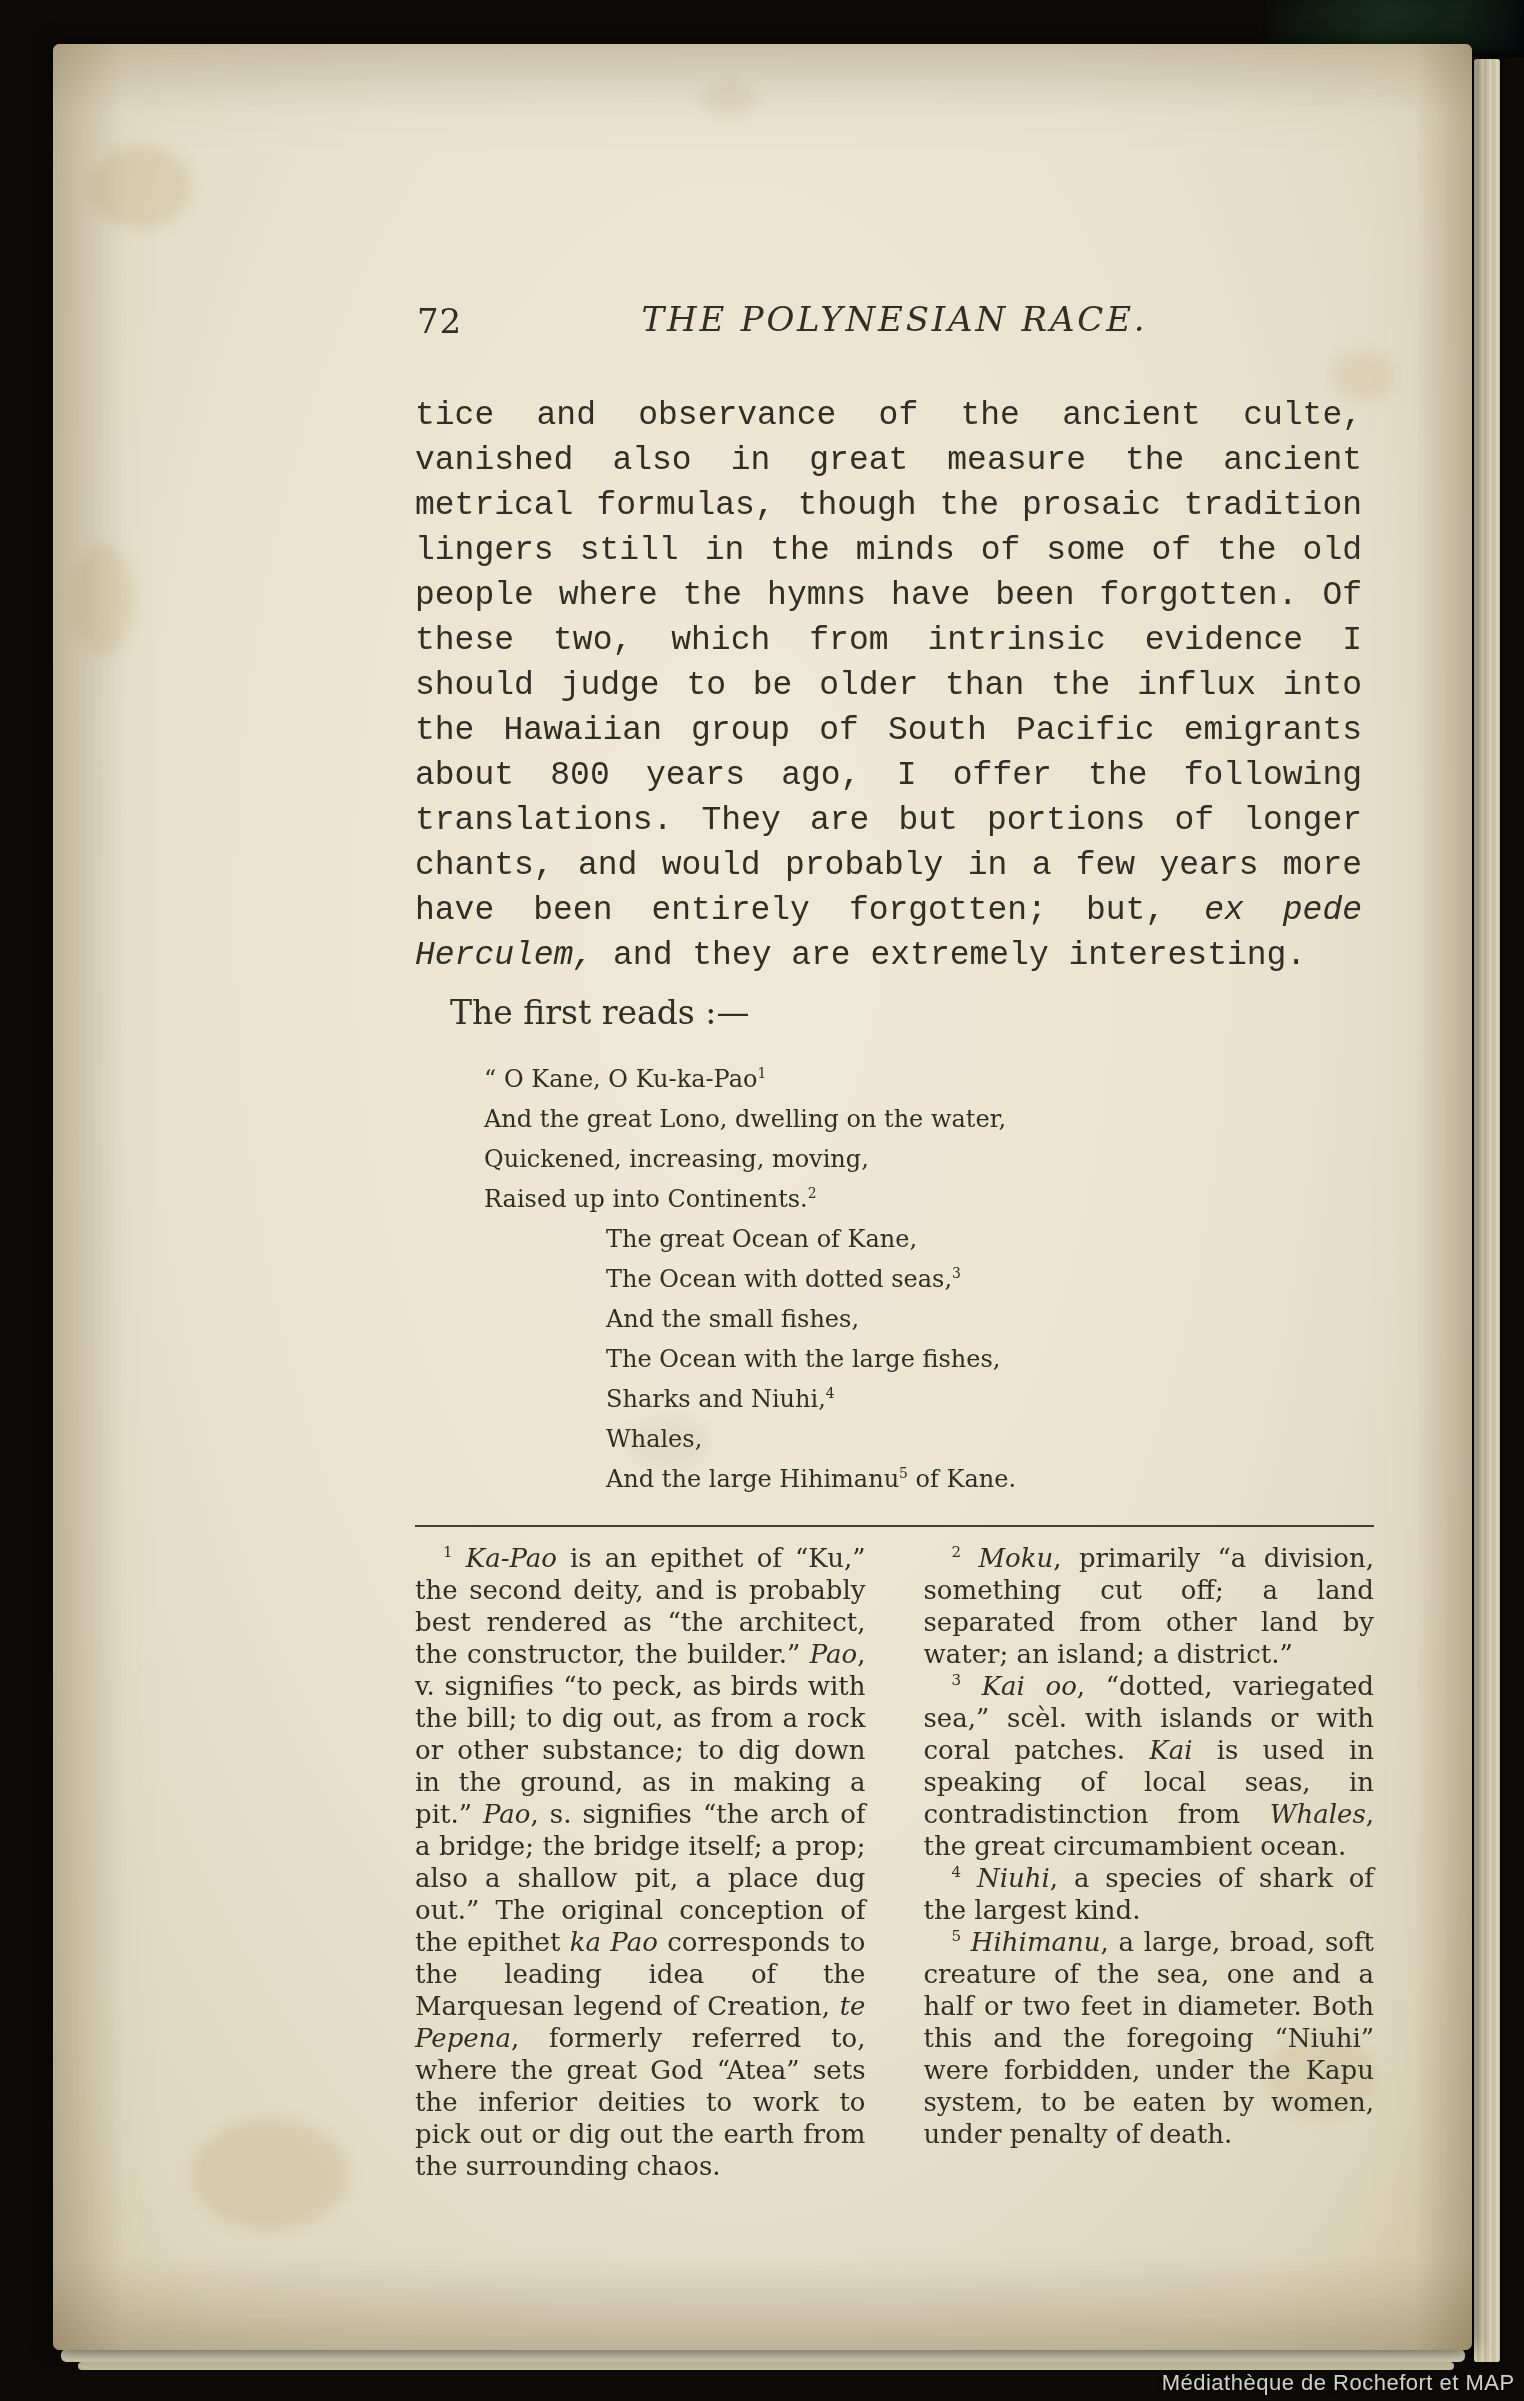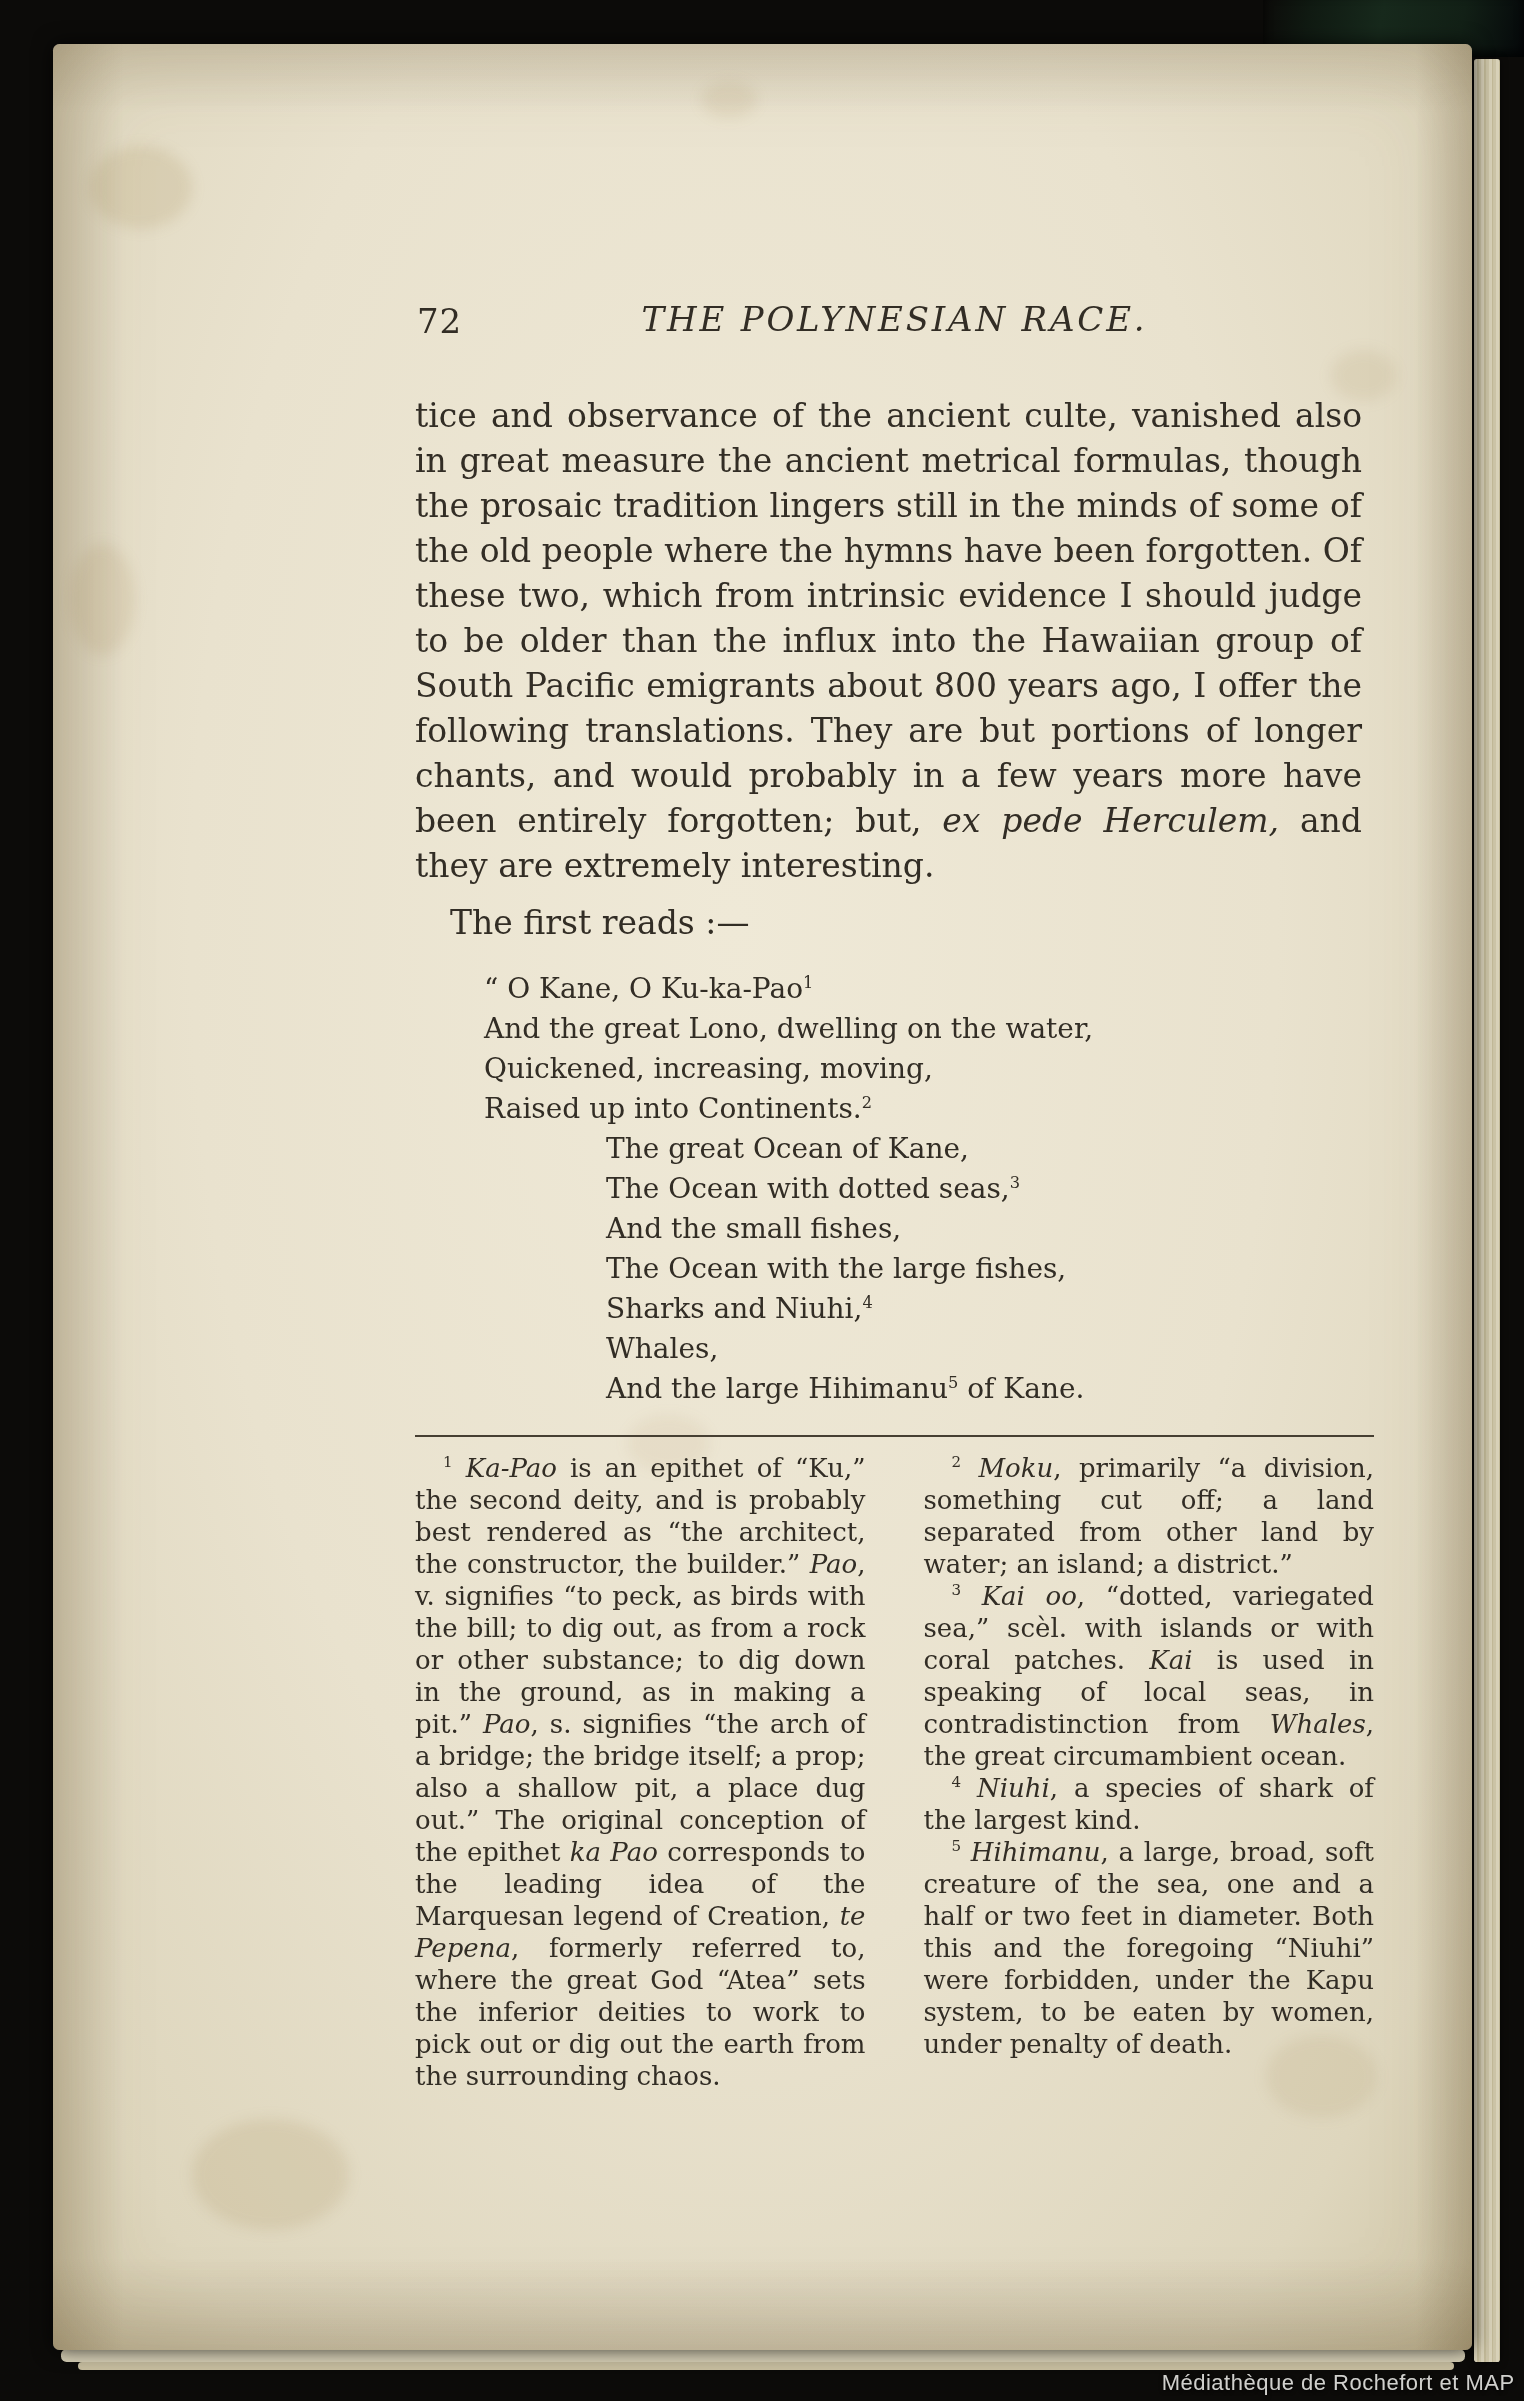--- a/index.html
+++ b/index.html
@@ -55,24 +55,24 @@
     position:absolute;inset:0;
     padding:239px 98px 8px 362px;
     box-sizing:border-box;
     color:#322d25;
   }
 
   .running-head{position:relative;height:48px;font-size:34px;}
   .page-number{position:absolute;left:1.9px;top:1.9px;letter-spacing:0.9px;}
   .running-title{display:block;text-align:center;font-style:italic;letter-spacing:2.8px;margin-top:16px;}
 
-  .body-par{margin:46px 12px 0 0;font-size:33px;line-height:45px;text-align:justify;}
+  .body-par{margin:46px 12px 0 0;font-size:33px;line-height:45px;text-align:justify;font-family:Liberation Mono, monospace;}
   .intro{margin:12px 0 0 0;font-size:33px;line-height:45px;text-indent:35px;}
 
-  .poem{margin-top:24px;font-size:28px;line-height:40px;}
+  .poem{margin-top:24px;font-size:24px;line-height:40px;}
   .poem-line{white-space:nowrap;}
   .poem-line.indent-0{padding-left:69px;}
   .poem-line.indent-1{padding-left:191px;}
 
   sup{font-size:0.58em;line-height:0;}
 
   .footnote-rule{margin:26px 0 0 0;border:none;border-top:2.8px solid #463f32;width:100%;}
 
   .footnotes{display:flex;gap:58px;margin-top:15px;font-size:26px;line-height:32px;text-align:justify;}
   .fn-col{flex:1 1 0;min-width:0;}

